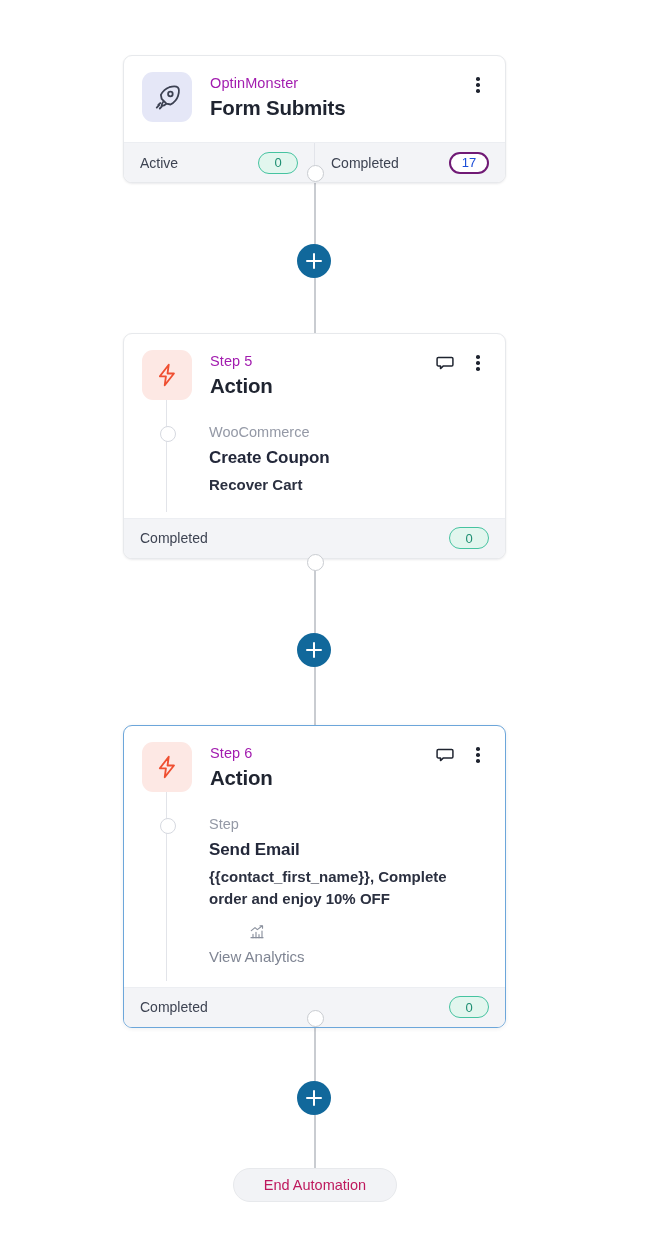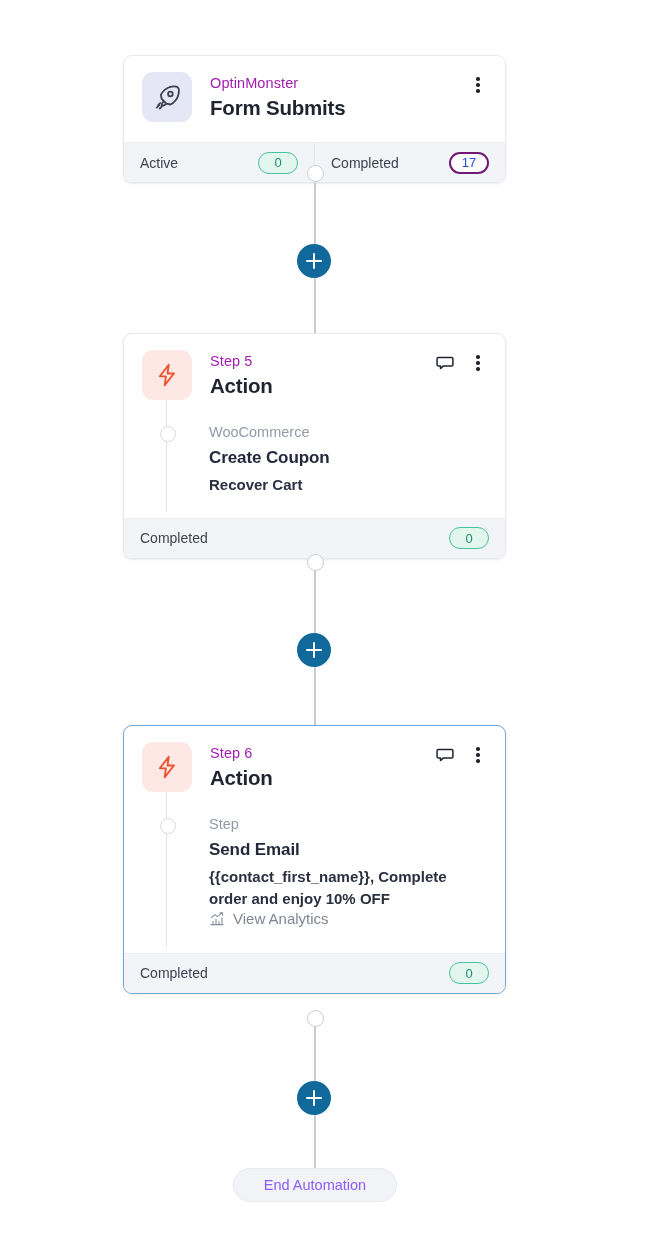--- a/index.html
+++ b/index.html
@@ -216,26 +216,28 @@
   }
   .substep-sub {
     font-size: 15px;
     font-weight: 700;
     color: #2b3040;
     margin-top: 4px;
     line-height: 1.45;
   }
   .analytics-link {
     display: inline-flex;
-    align-items: flex-end;
+    align-items: center;
     gap: 8px;
+    margin-top: 14px;
     font-size: 15px;
     color: #7f8593;
     cursor: pointer;
     text-decoration: none;
+    flex-direction: column;
   }
 
   
   .card-foot {
     background: #f3f4f7;
     border-top: 1px solid #eceef2;
     display: flex;
     align-items: center;
     height: 39px;
     font-size: 14px;
@@ -285,21 +287,21 @@
     left: 233px;
     width: 164px;
     height: 34px;
     border-radius: 17px;
     background: #f2f3f6;
     border: 1px solid #e7e9ec;
     display: flex;
     align-items: center;
     justify-content: center;
     font-size: 14.5px;
-    color: #8b5cf6;
+    color: #be185d;
     box-sizing: border-box;
     z-index: 6;
     cursor: pointer;
   }
 </style>
 </head>
 <body>
 
 <div class="flow">
 

